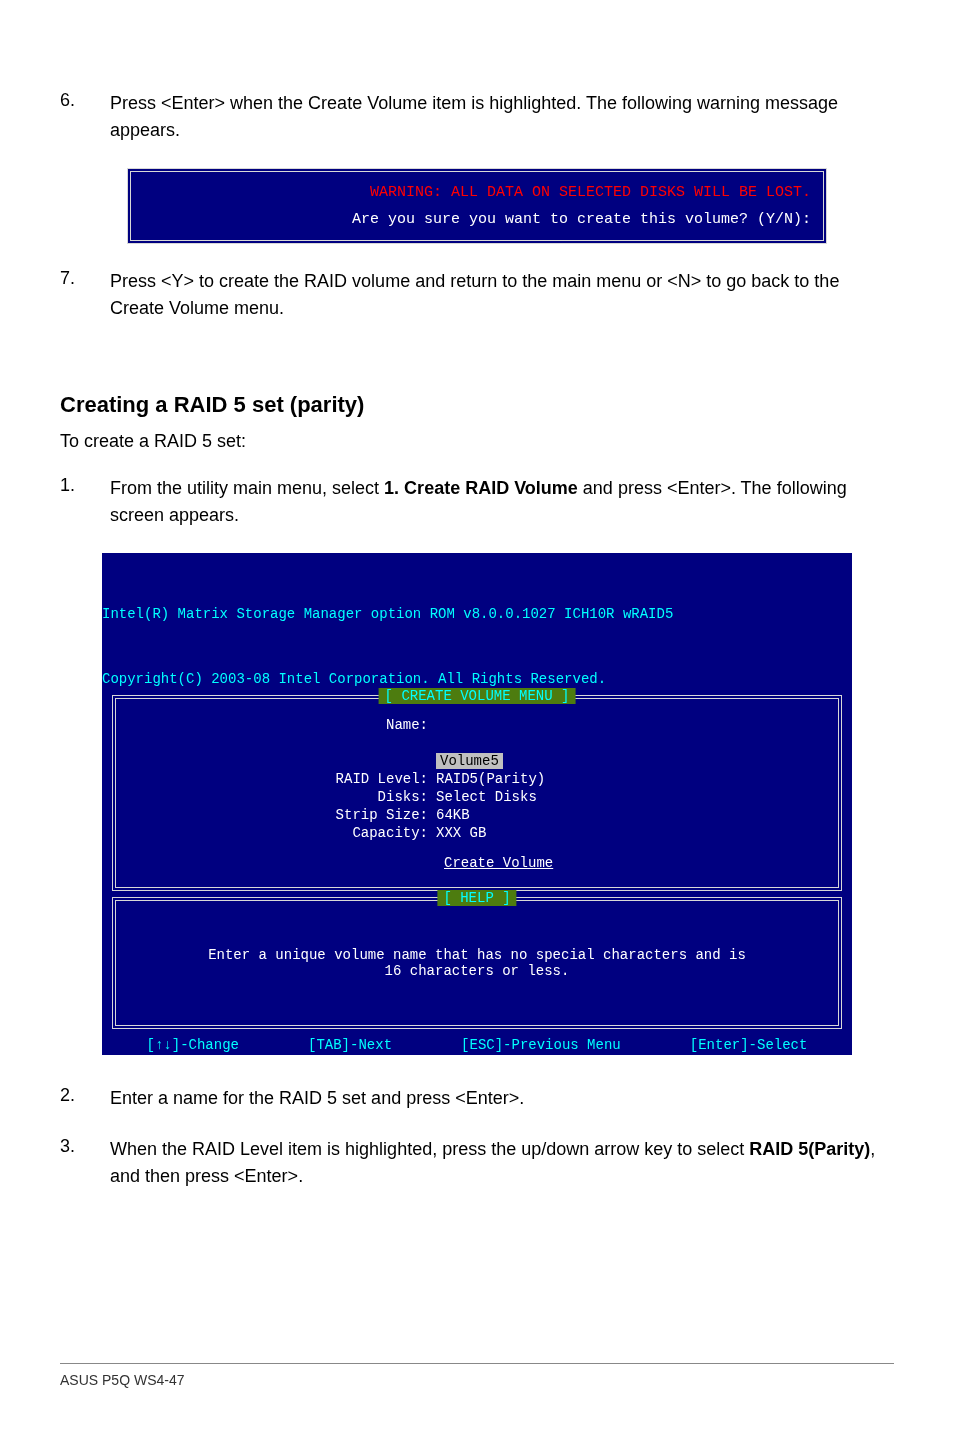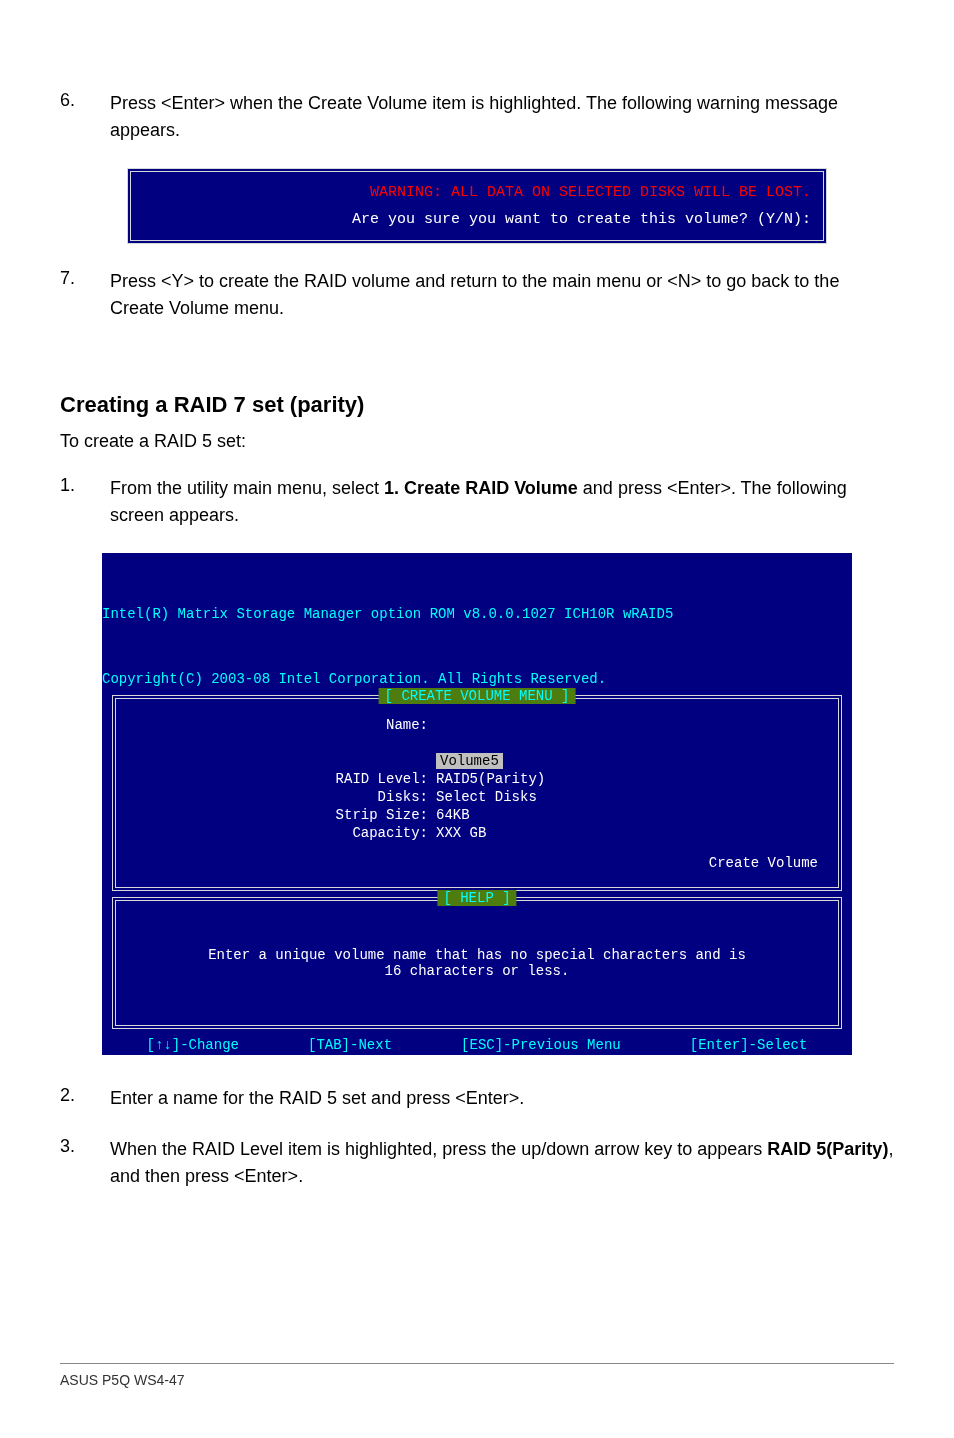--- a/index.html
+++ b/index.html
@@ -101,24 +101,25 @@
     .field-value {
       color: #ffffff;
     }
     .field-value.highlighted {
       background: #c0c0c0;
       color: #000000;
       padding: 0 4px;
       margin-top: 36px;
     }
     .create-vol {
-      text-align: right;
+      text-align: left;
       padding-left: 308px;
       margin-top: 14px;
       color: #ffffff;
+      text-decoration: underline;
     }
     .help-text {
       text-align: center;
       margin: 30px 0;
       color: #ffffff;
     }
     .bios-footer {
       background: #000080;
       color: #00ffff;
       padding: 2px 10px;
@@ -153,21 +154,21 @@
 <div class="warning-box">
   <div class="red-text">WARNING: ALL DATA ON SELECTED DISKS WILL BE LOST.</div>
   <div class="white-text">Are you sure you want to create this volume? (Y/N):</div>
 </div>
 
 <div class="numbered-item">
   <div class="num">7.</div>
   <div class="text">Press &lt;Y&gt; to create the RAID volume and return to the main menu or &lt;N&gt; to go back to the Create Volume menu.</div>
 </div>
 
-<div class="section-heading">Creating a RAID 7 set (parity)</div>
+<div class="section-heading">Creating a RAID 5 set (parity)</div>
 <div class="body-text">To create a RAID 5 set:</div>
 
 <div class="numbered-item">
   <div class="num">1.</div>
   <div class="text">
     <span>From the utility main menu, select </span><span class="bold">1. Create RAID Volume</span><span> and press &lt;Enter&gt;. The following screen appears.</span>
   </div>
 </div>
 
 <div class="bios-screen">
@@ -216,20 +217,20 @@
 </div>
 
 <div class="numbered-item">
   <div class="num">2.</div>
   <div class="text">Enter a name for the RAID 5 set and press &lt;Enter&gt;.</div>
 </div>
 
 <div class="numbered-item">
   <div class="num">3.</div>
   <div class="text">
-    <span>When the RAID Level item is highlighted, press the up/down arrow key to appears </span><span class="bold">RAID 5(Parity)</span><span>, and then press &lt;Enter&gt;.</span>
+    <span>When the RAID Level item is highlighted, press the up/down arrow key to select </span><span class="bold">RAID 5(Parity)</span><span>, and then press &lt;Enter&gt;.</span>
   </div>
 </div>
 
 <div class="page-footer">
   <span>ASUS P5Q WS</span>
   <span>4-47</span>
 </div>
 
 </body></html>

